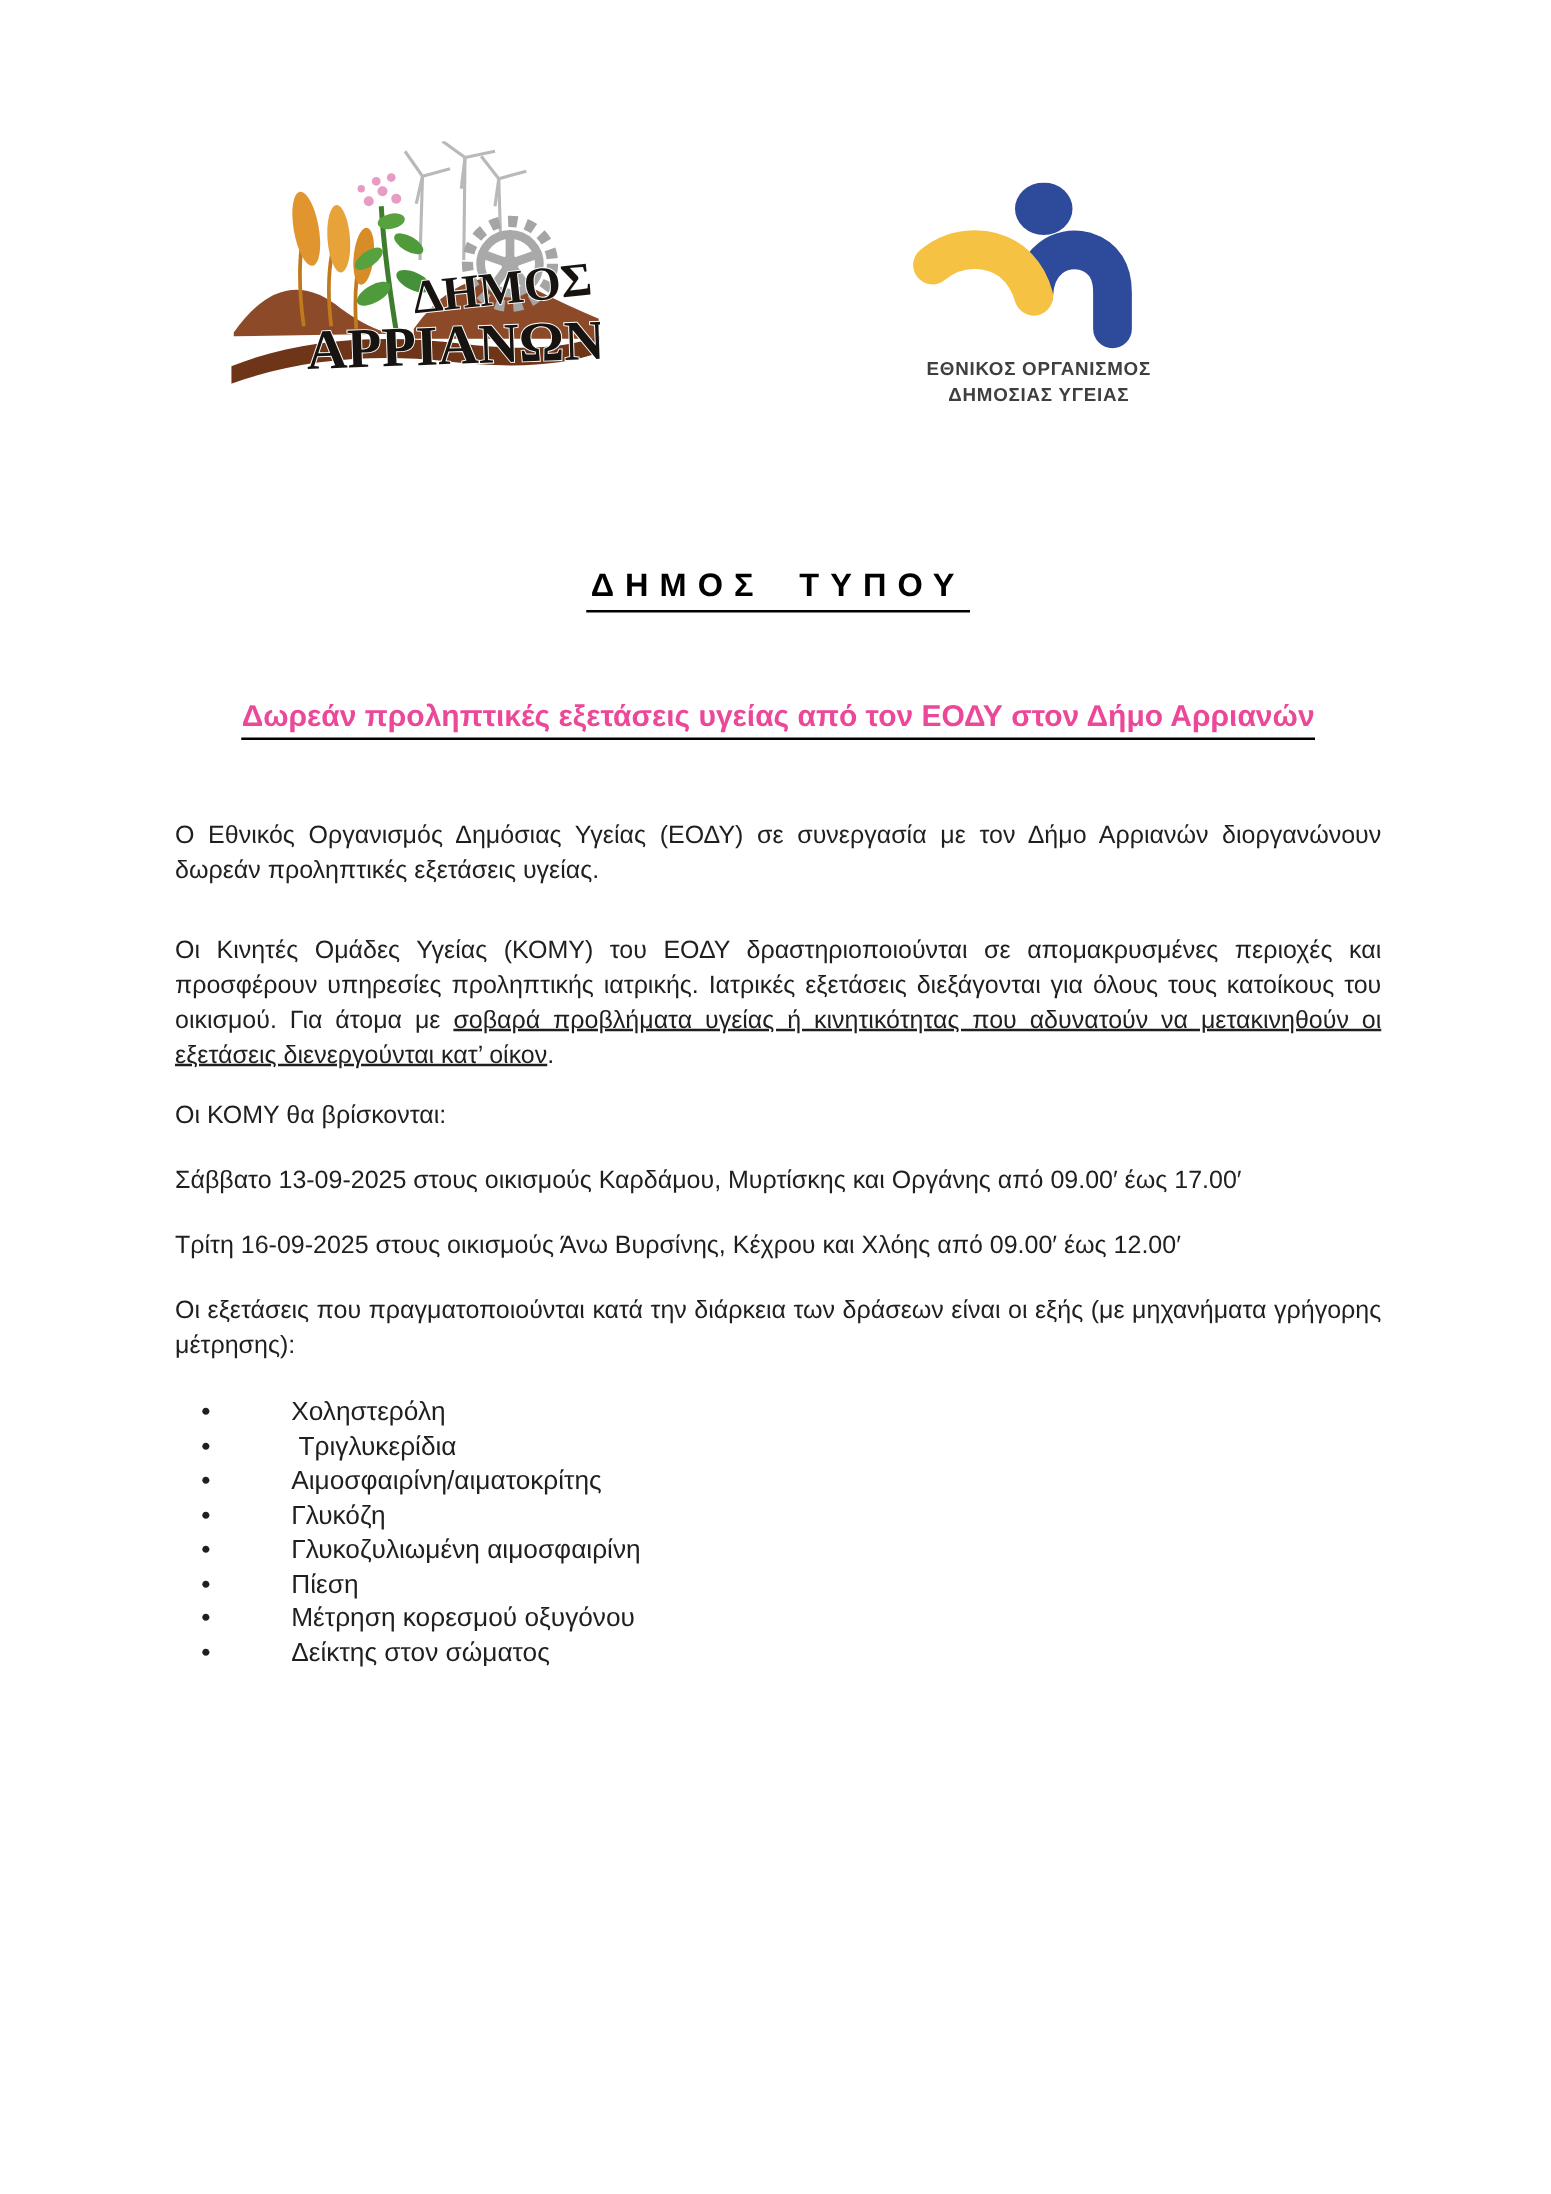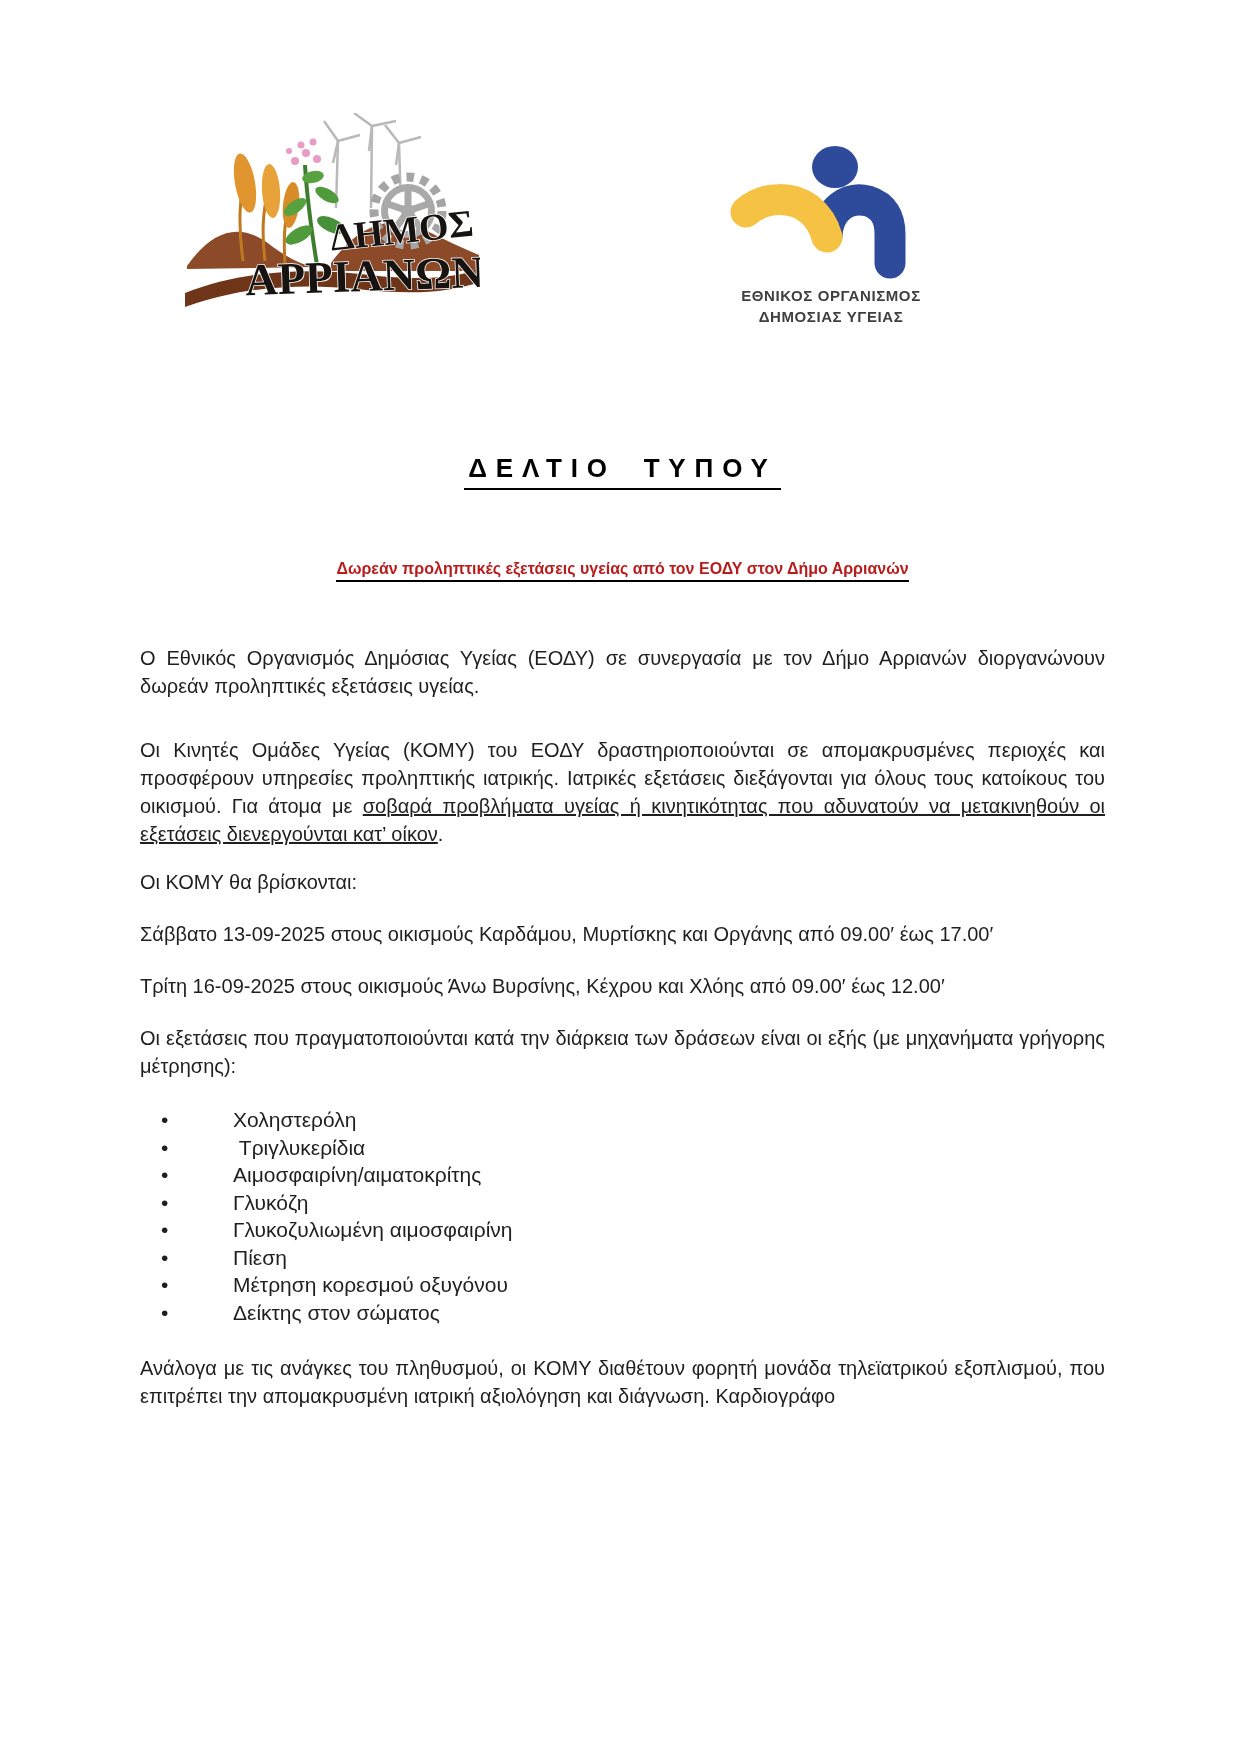--- a/index.html
+++ b/index.html
@@ -40,23 +40,23 @@
   .title .u {
     display: inline-block;
     letter-spacing: 0.34em;
     word-spacing: 0.45em;
     border-bottom: 2.5px solid #000;
     padding: 0 4px 4px 4px;
   }
   .subtitle {
     margin: 70px 0 0;
     text-align: center;
-    font-size: 16px;
+    font-size: 24px;
     font-weight: bold;
-    color: #b91c1c;
+    color: #ec4899;
   }
   .subtitle .u {
     display: inline-block;
     border-bottom: 2px solid #000;
     padding-bottom: 2px;
   }
   
   .para {
     margin: 22px 0 0;
     font-size: 20px;
@@ -171,21 +171,21 @@
         <path d="M30,66 C50,49 77,51 93,63 C103,71 108,80 111,91" fill="none" stroke="#f6c244" stroke-width="31" stroke-linecap="round"></path>
       </svg>
       <div class="eody-text">
         <div>ΕΘΝΙΚΟΣ ΟΡΓΑΝΙΣΜΟΣ</div>
         <div>ΔΗΜΟΣΙΑΣ ΥΓΕΙΑΣ</div>
       </div>
     </div>
   </header>
 
   <h1 class="title">
-    <span class="u">ΔΕΛΤΙΟ ΤΥΠΟΥ</span>
+    <span class="u">ΔΗΜΟΣ ΤΥΠΟΥ</span>
   </h1>
 
   <h2 class="subtitle">
     <span class="u">Δωρεάν προληπτικές εξετάσεις υγείας από τον ΕΟΔΥ στον Δήμο Αρριανών</span>
   </h2>
 
   <p class="para just p-intro">Ο Εθνικός Οργανισμός Δημόσιας Υγείας (ΕΟΔΥ) σε συνεργασία με τον Δήμο Αρριανών διοργανώνουν δωρεάν προληπτικές εξετάσεις υγείας.</p>
 
   <p class="para just"><span>Οι Κινητές Ομάδες Υγείας (ΚΟΜΥ) του ΕΟΔΥ δραστηριοποιούνται σε απομακρυσμένες περιοχές και προσφέρουν υπηρεσίες προληπτικής ιατρικής.  Ιατρικές εξετάσεις διεξάγονται για όλους τους κατοίκους του οικισμού.  Για άτομα με </span><span class="ul">σοβαρά προβλήματα υγείας ή κινητικότητας που αδυνατούν να μετακινηθούν οι εξετάσεις διενεργούνται κατ’ οίκον</span><span>.</span></p>
 
@@ -201,15 +201,14 @@
     <li><span class="marker">•</span><span class="li-text">Χοληστερόλη</span></li>
     <li><span class="marker">•</span><span class="li-text"> Τριγλυκερίδια</span></li>
     <li><span class="marker">•</span><span class="li-text">Αιμοσφαιρίνη/αιματοκρίτης</span></li>
     <li><span class="marker">•</span><span class="li-text">Γλυκόζη</span></li>
     <li><span class="marker">•</span><span class="li-text">Γλυκοζυλιωμένη αιμοσφαιρίνη</span></li>
     <li><span class="marker">•</span><span class="li-text">Πίεση</span></li>
     <li><span class="marker">•</span><span class="li-text">Μέτρηση κορεσμού οξυγόνου</span></li>
     <li><span class="marker">•</span><span class="li-text">Δείκτης στον σώματος</span></li>
   </ul>
 
-  <p class="para just p-tele">Ανάλογα με τις ανάγκες του πληθυσμού, οι ΚΟΜΥ διαθέτουν φορητή μονάδα τηλεϊατρικού εξοπλισμού, που επιτρέπει την απομακρυσμένη ιατρική αξιολόγηση και διάγνωση. Καρδιογράφο</p>
 
 </div>
 
 </body></html>

